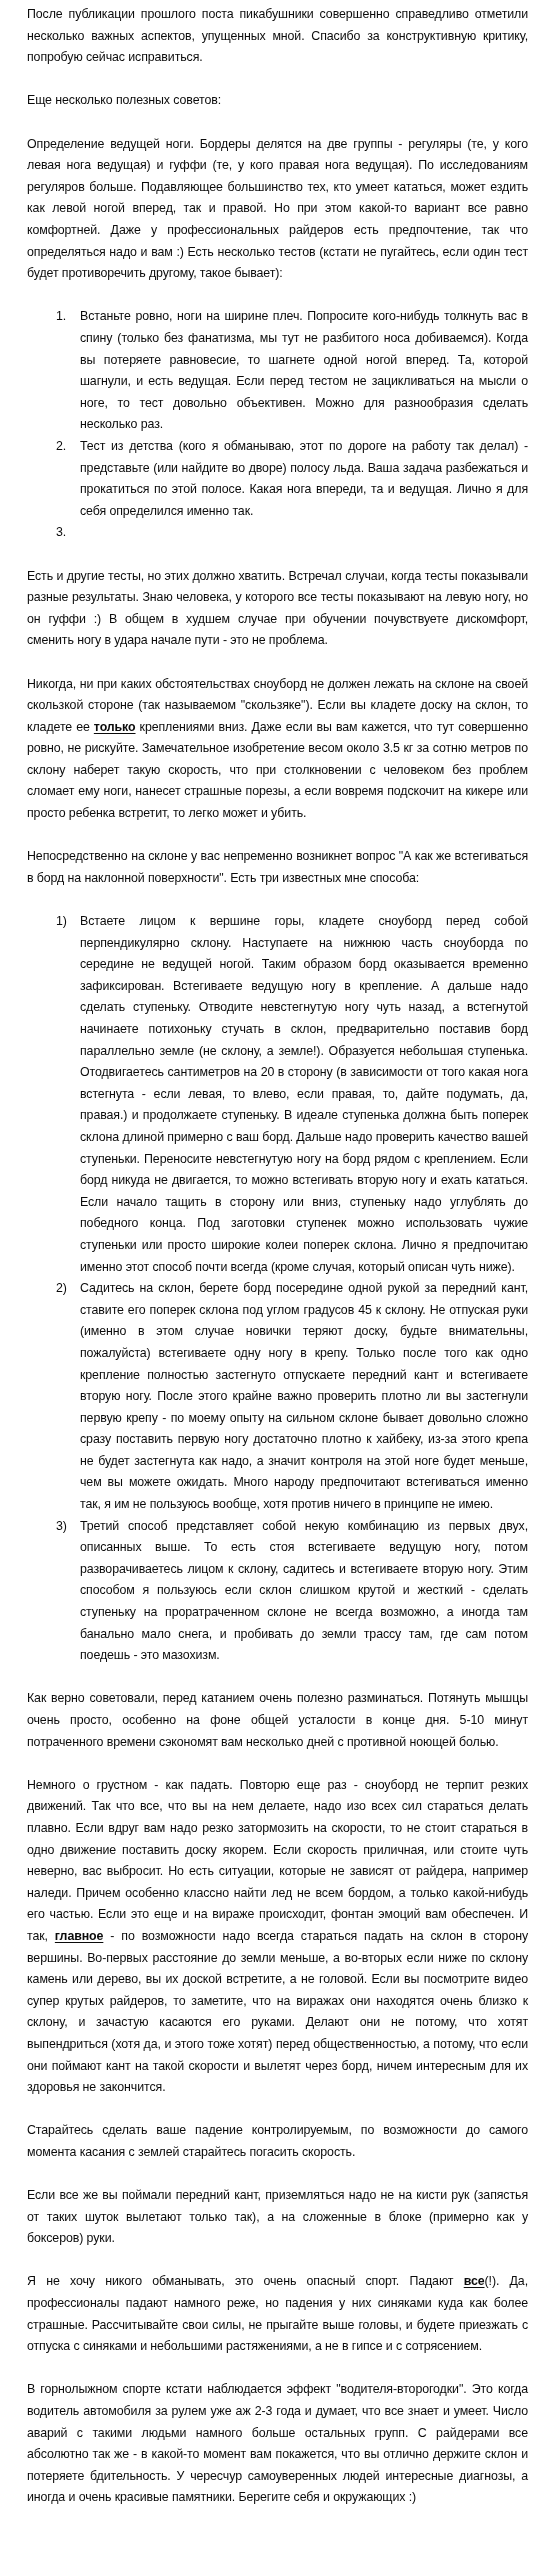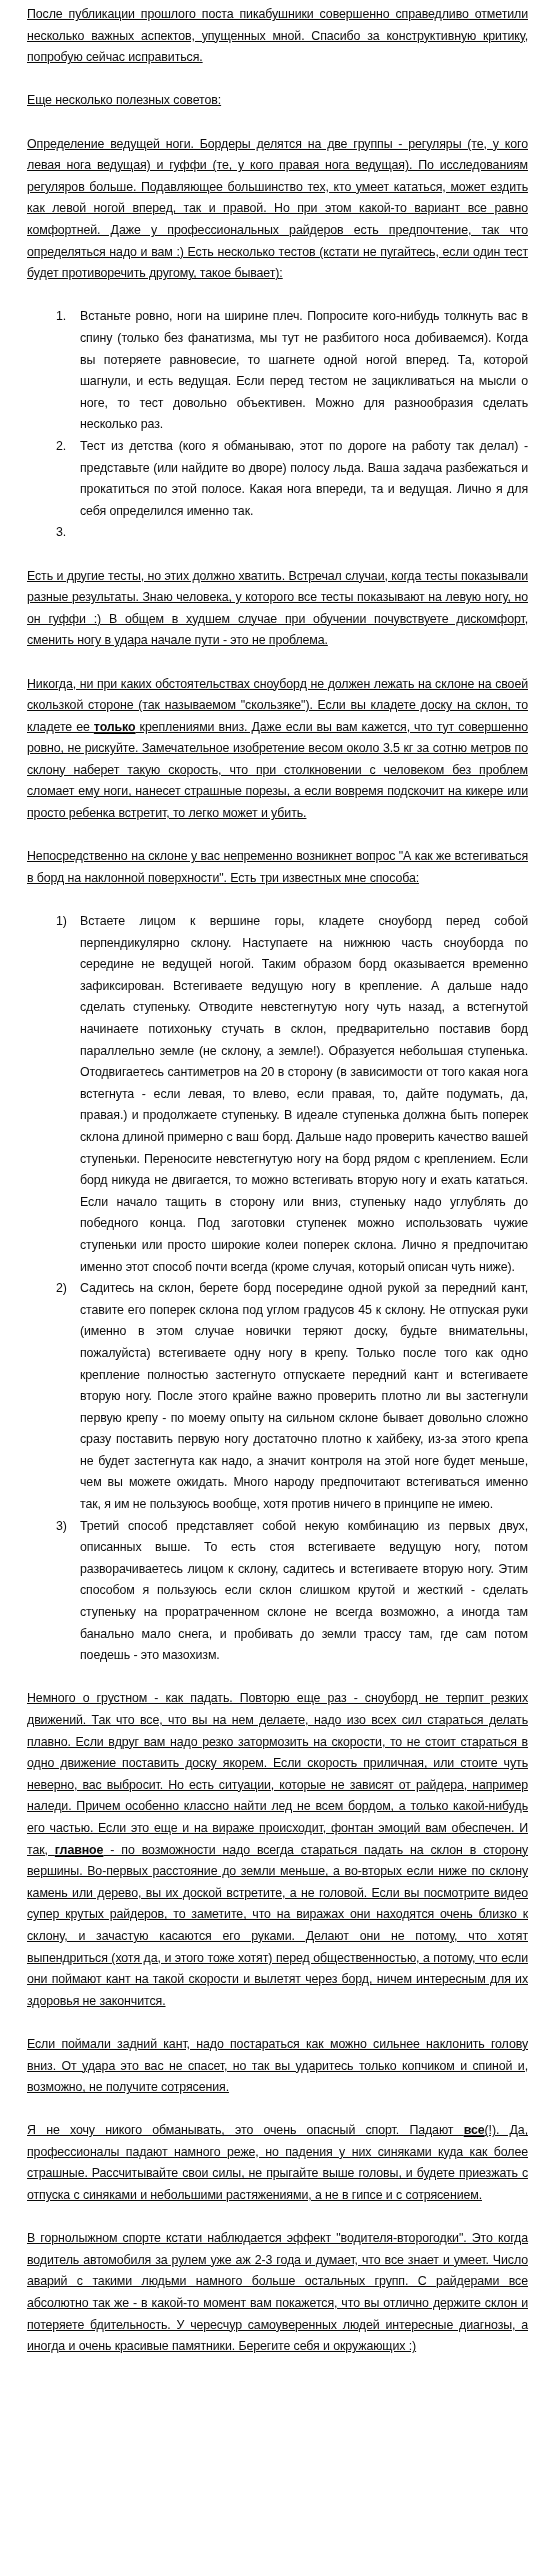--- a/index.html
+++ b/index.html
@@ -6,21 +6,21 @@
   body{
     width:555px;height:3086px;position:relative;overflow:hidden;
     background:#ffffff;color:#0b0b0b;
     font-family:"Liberation Sans", sans-serif;
   }
   .post-text{
     padding:4.1px 27px 0 27px;
     font-size:12.4px;line-height:21.6px;letter-spacing:-0.1px;
     text-align:justify;
   }
-  .para{margin:0 0 21.6px 0;text-decoration:underline;}
+  .para{margin:0 0 21.6px 0;}
   .olist{margin:0 0 21.6px 0;}
   .oitem{display:flex;}
   .oitem .marker{flex:0 0 24px;margin-left:29px;}
   .oitem .itext{flex:1;text-align:justify;}
   .bu{font-weight:700;text-decoration:underline;text-decoration-thickness:1px;text-underline-offset:2.1px;}
 </style>
 </head>
 <body style="background: rgb(255, 255, 255); color: rgb(11, 11, 11);">
 
 <div class="post-text" id="post-body">
@@ -50,18 +50,20 @@
       </div>
       <div class="oitem">
         <span class="marker">2)</span>
         <span class="itext"><span>Садитесь на склон, берете борд посередине одной рукой за передний кант,  ставите его поперек склона под углом градусов 45 к склону. Не отпуская руки (именно в этом случае новички теряют доску, будьте внимательны, пожалуйста) встегиваете одну ногу в крепу. Только после того как одно крепление полностью застегнуто отпускаете передний кант и встегиваете вторую ногу. После этого крайне важно проверить плотно ли вы застегнули первую крепу - по моему опыту на сильном склоне бывает довольно сложно сразу поставить первую ногу достаточно плотно к хайбеку, из-за этого крепа не будет застегнута как надо, а значит контроля на этой ноге будет меньше, чем вы можете ожидать. Много народу предпочитают встегиваться именно так, я им не пользуюсь вообще, хотя против ничего в принципе не имею.</span></span>
       </div>
       <div class="oitem">
         <span class="marker">3)</span>
         <span class="itext"><span>Третий способ представляет собой некую комбинацию из первых двух, описанных выше. То есть стоя встегиваете ведущую ногу, потом разворачиваетесь лицом к склону, садитесь и встегиваете вторую ногу. Этим способом я пользуюсь если склон слишком крутой и жесткий - сделать ступеньку на проратраченном склоне не всегда возможно, а иногда там банально мало снега, и пробивать до земли трассу там, где сам потом поедешь - это мазохизм.</span></span>
       </div>
     </div>
+    <p class="para"><span>Как верно советовали, перед катанием очень полезно разминаться. Потянуть мышцы очень просто, особенно на фоне общей усталости в конце дня. 5-10 минут потраченного времени сэкономят вам несколько дней с противной ноющей болью.</span></p>
     <p class="para"><span>Немного о грустном  - как падать. Повторю еще раз - сноуборд не терпит резких движений. Так что все, что вы на нем делаете, надо изо всех сил стараться делать плавно. Если вдруг вам надо резко  затормозить на скорости, то не стоит стараться в одно движение поставить доску якорем. Если скорость приличная, или стоите чуть неверно, вас выбросит. Но есть ситуации, которые не зависят от райдера, например наледи. Причем особенно классно найти лед не всем бордом, а только какой-нибудь его частью. Если это еще и на вираже происходит, фонтан эмоций вам обеспечен. И так, </span><span class="bu">главное</span><span> - по возможности надо всегда стараться падать на склон в сторону вершины. Во-первых расстояние до земли меньше, а во-вторых если ниже по склону камень или дерево, вы их доской встретите, а не головой. Если вы посмотрите видео супер крутых райдеров, то заметите, что на виражах они находятся очень близко к склону, и зачастую касаются его руками. Делают они не потому, что хотят выпендриться (хотя да, и этого тоже хотят) перед общественностью, а потому, что если они поймают кант на такой скорости и вылетят через борд, ничем интересным для их здоровья не закончится.</span></p>
-    <p class="para"><span>Если поймали задний кант, надо постараться как можно сильнее наклонить голову вниз. От удара это вас не спасет, но так вы ударитесь только копчиком и спиной и, возможно, не получите сотрясения.</span></p>
+    <p class="para"><span>Старайтесь сделать ваше падение контролируемым, по возможности до самого момента касания с землей старайтесь погасить скорость.</span></p>
+    <p class="para"><span>Если все же вы поймали передний кант, приземляться надо не на кисти рук (запястья от таких шуток вылетают только так), а на сложенные в блоке (примерно как у боксеров) руки.</span></p>
     <p class="para"><span>Я не хочу никого обманывать, это очень опасный спорт. Падают </span><span class="bu">все</span><span>(!). Да, профессионалы падают намного реже, но падения у них синяками куда как более страшные. Рассчитывайте свои силы, не прыгайте  выше головы, и будете приезжать с отпуска с синяками и небольшими растяжениями, а не в гипсе и с сотрясением.</span></p>
     <p class="para"><span>В горнолыжном спорте кстати наблюдается эффект "водителя-второгодки". Это когда водитель автомобиля за рулем уже аж 2-3 года и думает, что все знает и умеет. Число аварий с такими людьми намного больше остальных групп. С райдерами все абсолютно так же - в какой-то момент вам покажется, что вы отлично держите склон и потеряете бдительность. У чересчур самоуверенных людей интересные диагнозы, а иногда и очень красивые памятники. Берегите себя и окружающих :)</span></p>
   </div>
 
 
 </body></html>

